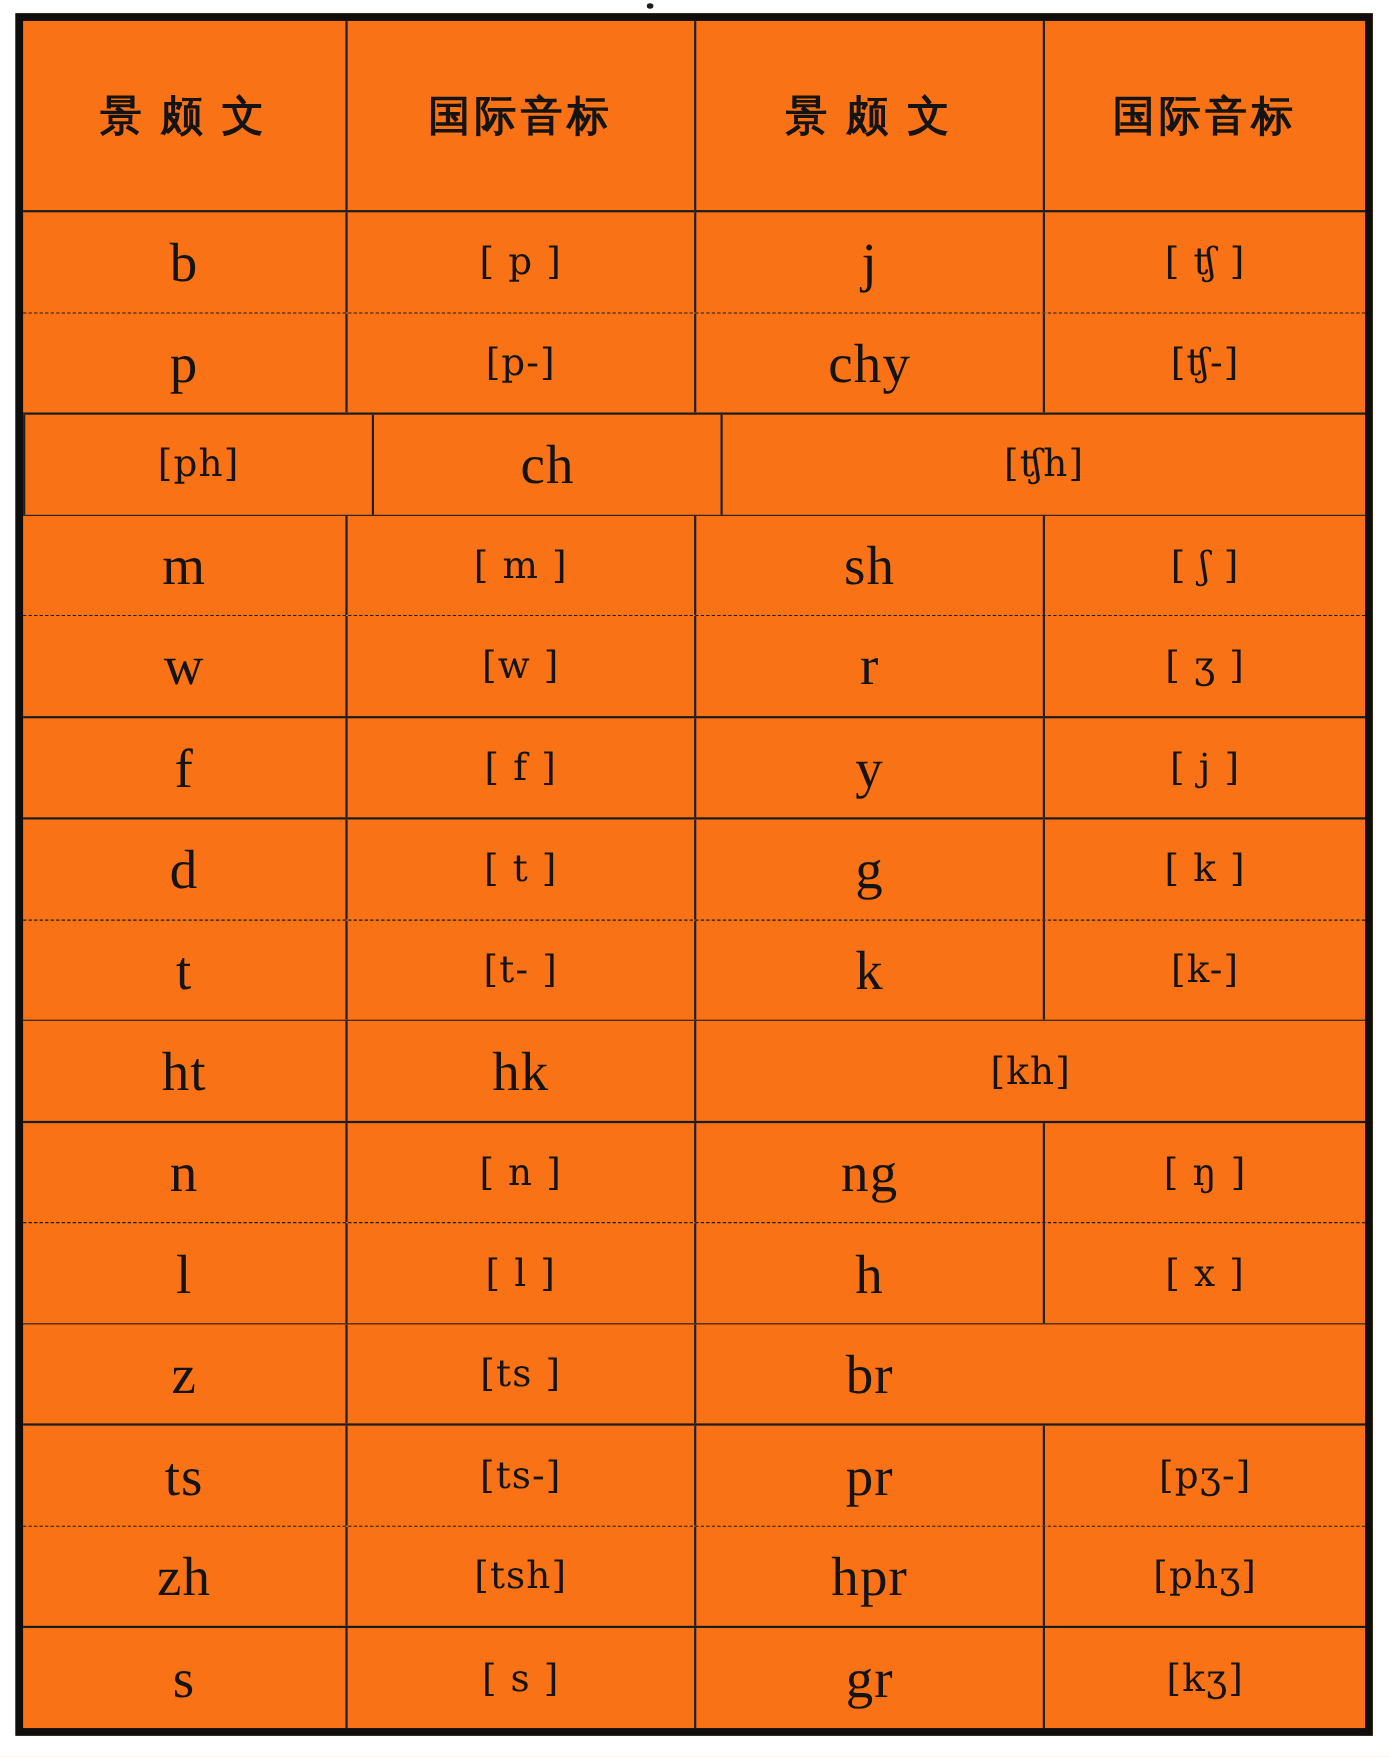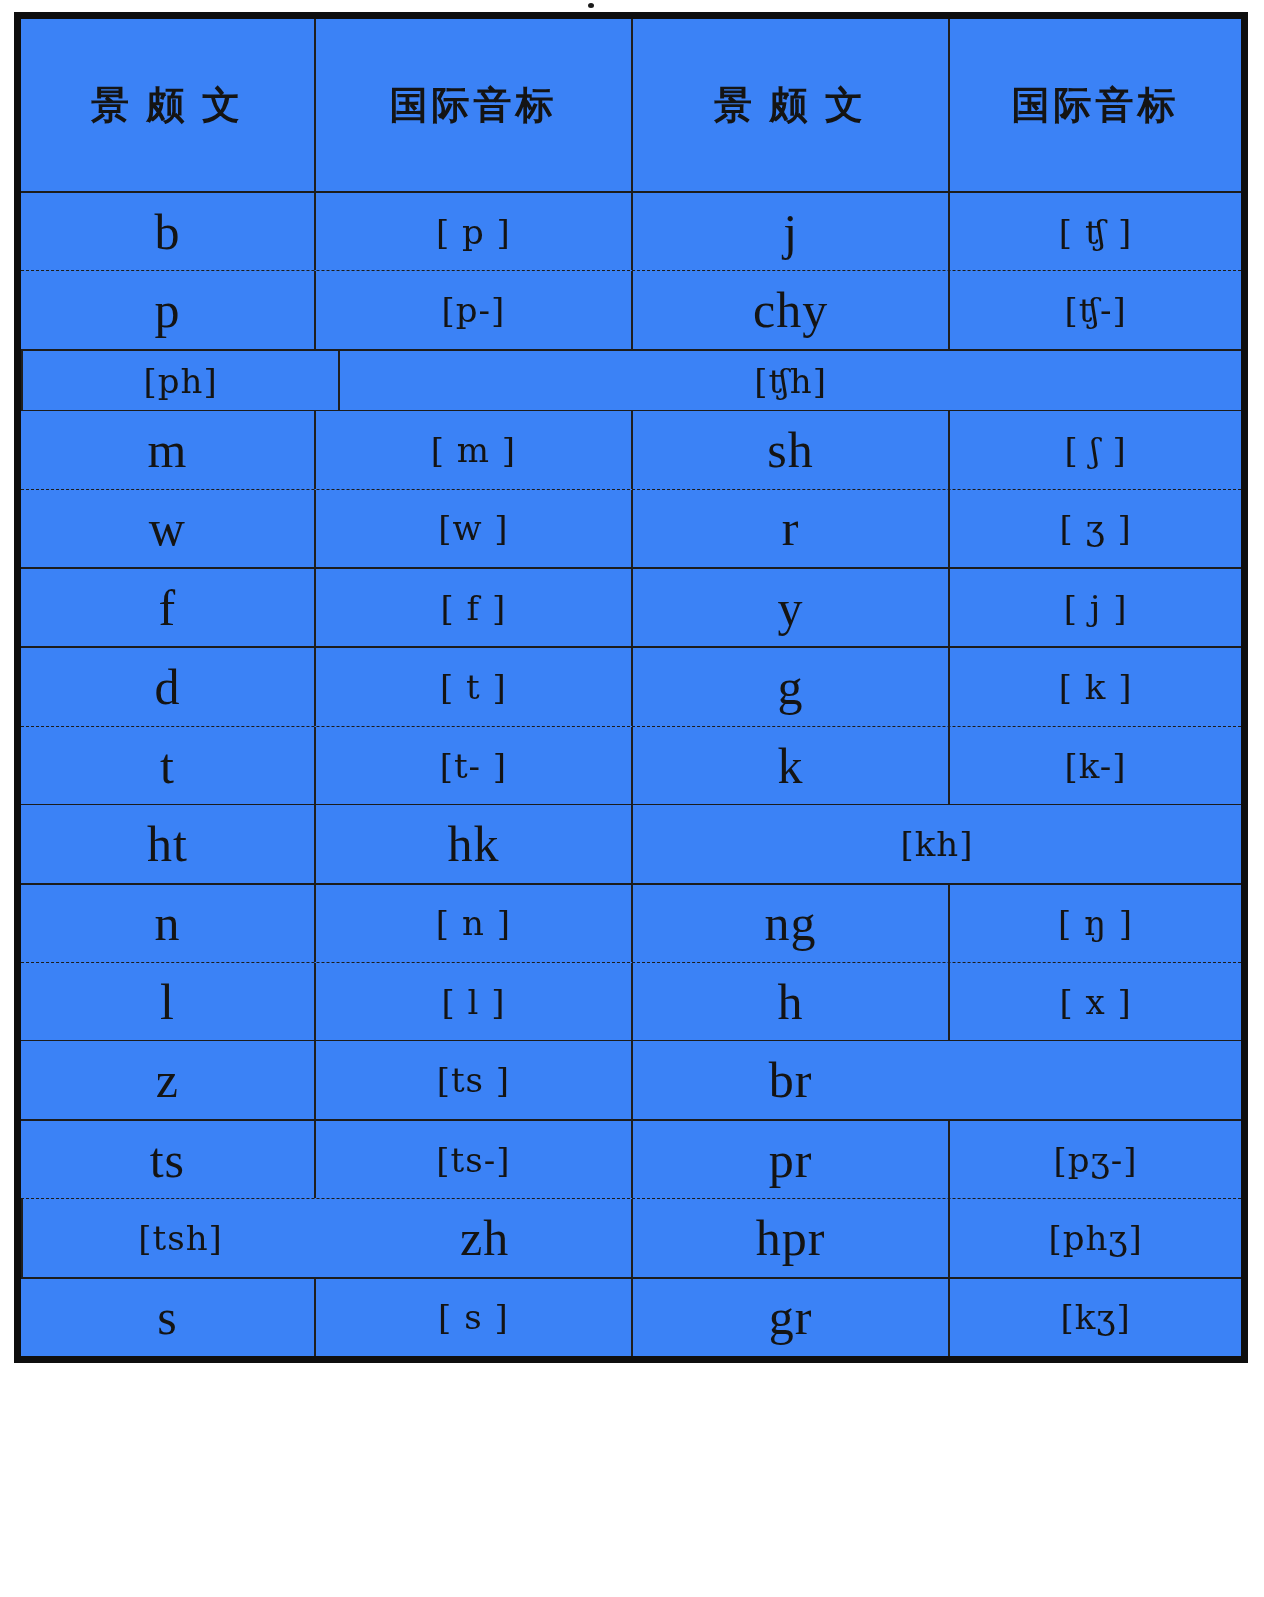--- a/index.html
+++ b/index.html
@@ -15,25 +15,25 @@
     position: absolute;
     background: #1a1a1a;
     border-radius: 50%;
   }
   #speck-top { left: 588px; top: 3px; width: 6px; height: 5px; }
   #speck-header { left: 112px; top: 166px; width: 5px; height: 5px; }
 
   .table-frame {
     position: absolute;
     left: 14px; top: 12px;
-    width: 1234px; height: 1351px;
+    width: 1234px; height: 1566px;
     border: 7px solid #0e0e0e;
     display: flex;
     flex-direction: column;
-    background: #3b82f6;
+    background: #f97316;
   }
   .row {
     display: flex;
     flex: 1 1 auto;
     min-height: 0;
   }
   .row.header-row {
     flex: 0 0 172px;
   }
   
@@ -96,20 +96,21 @@
 
   <div class="row">
     <div class="cell c1 script-cell">p</div>
     <div class="cell c2 ipa-cell">[p-]</div>
     <div class="cell c3 script-cell">chy</div>
     <div class="cell c4 ipa-cell">[ʧ-]</div>
   </div>
 
   <div class="row">
     <div class="cell c2 ipa-cell">[ph]</div>
+    <div class="cell c3 script-cell">ch</div>
     <div class="cell c4 ipa-cell">[ʧh]</div>
   </div>
 
   <div class="row">
     <div class="cell c1 script-cell">m</div>
     <div class="cell c2 ipa-cell">[ m ]</div>
     <div class="cell c3 script-cell">sh</div>
     <div class="cell c4 ipa-cell">[ ʃ ]</div>
   </div>
 
@@ -168,22 +169,22 @@
   </div>
 
   <div class="row">
     <div class="cell c1 script-cell">ts</div>
     <div class="cell c2 ipa-cell">[ts-]</div>
     <div class="cell c3 script-cell">pr</div>
     <div class="cell c4 ipa-cell">[pʒ-]</div>
   </div>
 
   <div class="row">
+    <div class="cell c1 script-cell">zh</div>
     <div class="cell c2 ipa-cell">[tsh]</div>
-    <div class="cell c1 script-cell">zh</div>
     <div class="cell c3 script-cell">hpr</div>
     <div class="cell c4 ipa-cell">[phʒ]</div>
   </div>
 
   <div class="row">
     <div class="cell c1 script-cell">s</div>
     <div class="cell c2 ipa-cell">[ s ]</div>
     <div class="cell c3 script-cell">gr</div>
     <div class="cell c4 ipa-cell">[kʒ]</div>
   </div>

